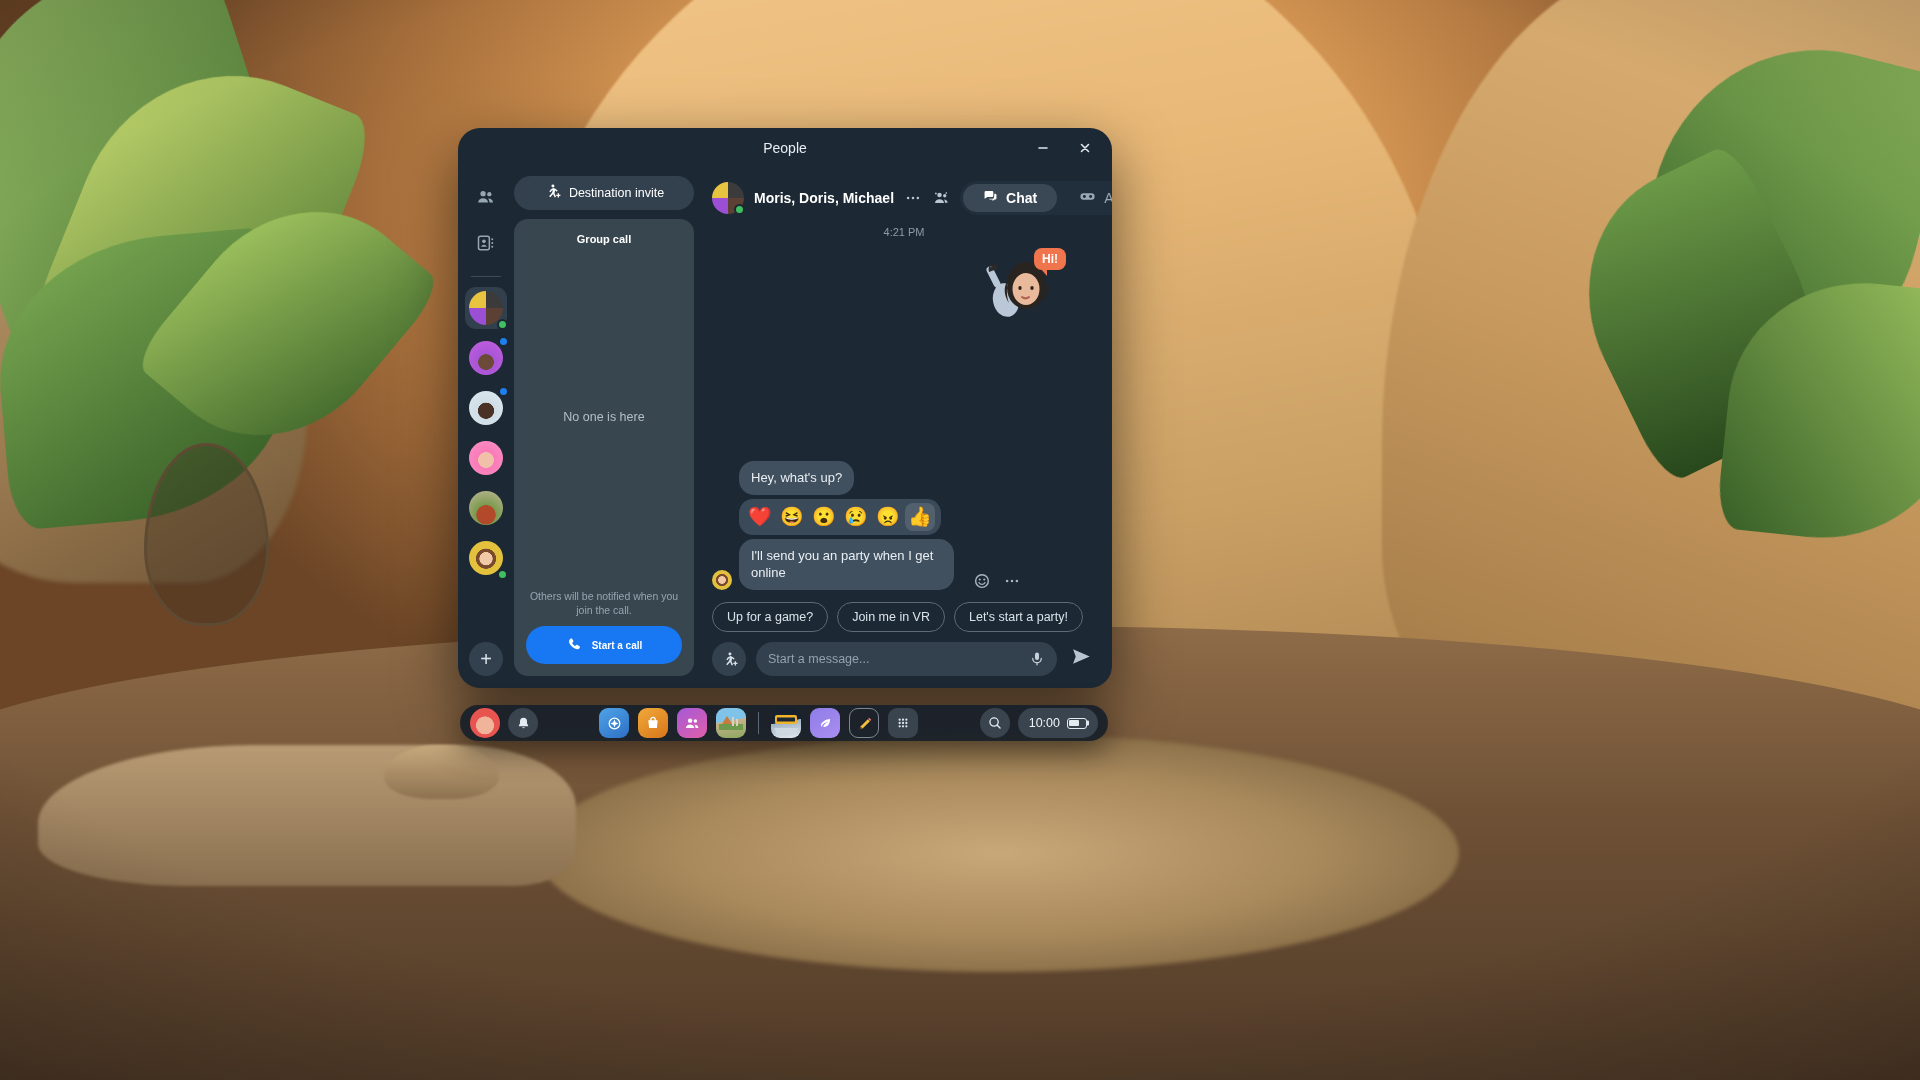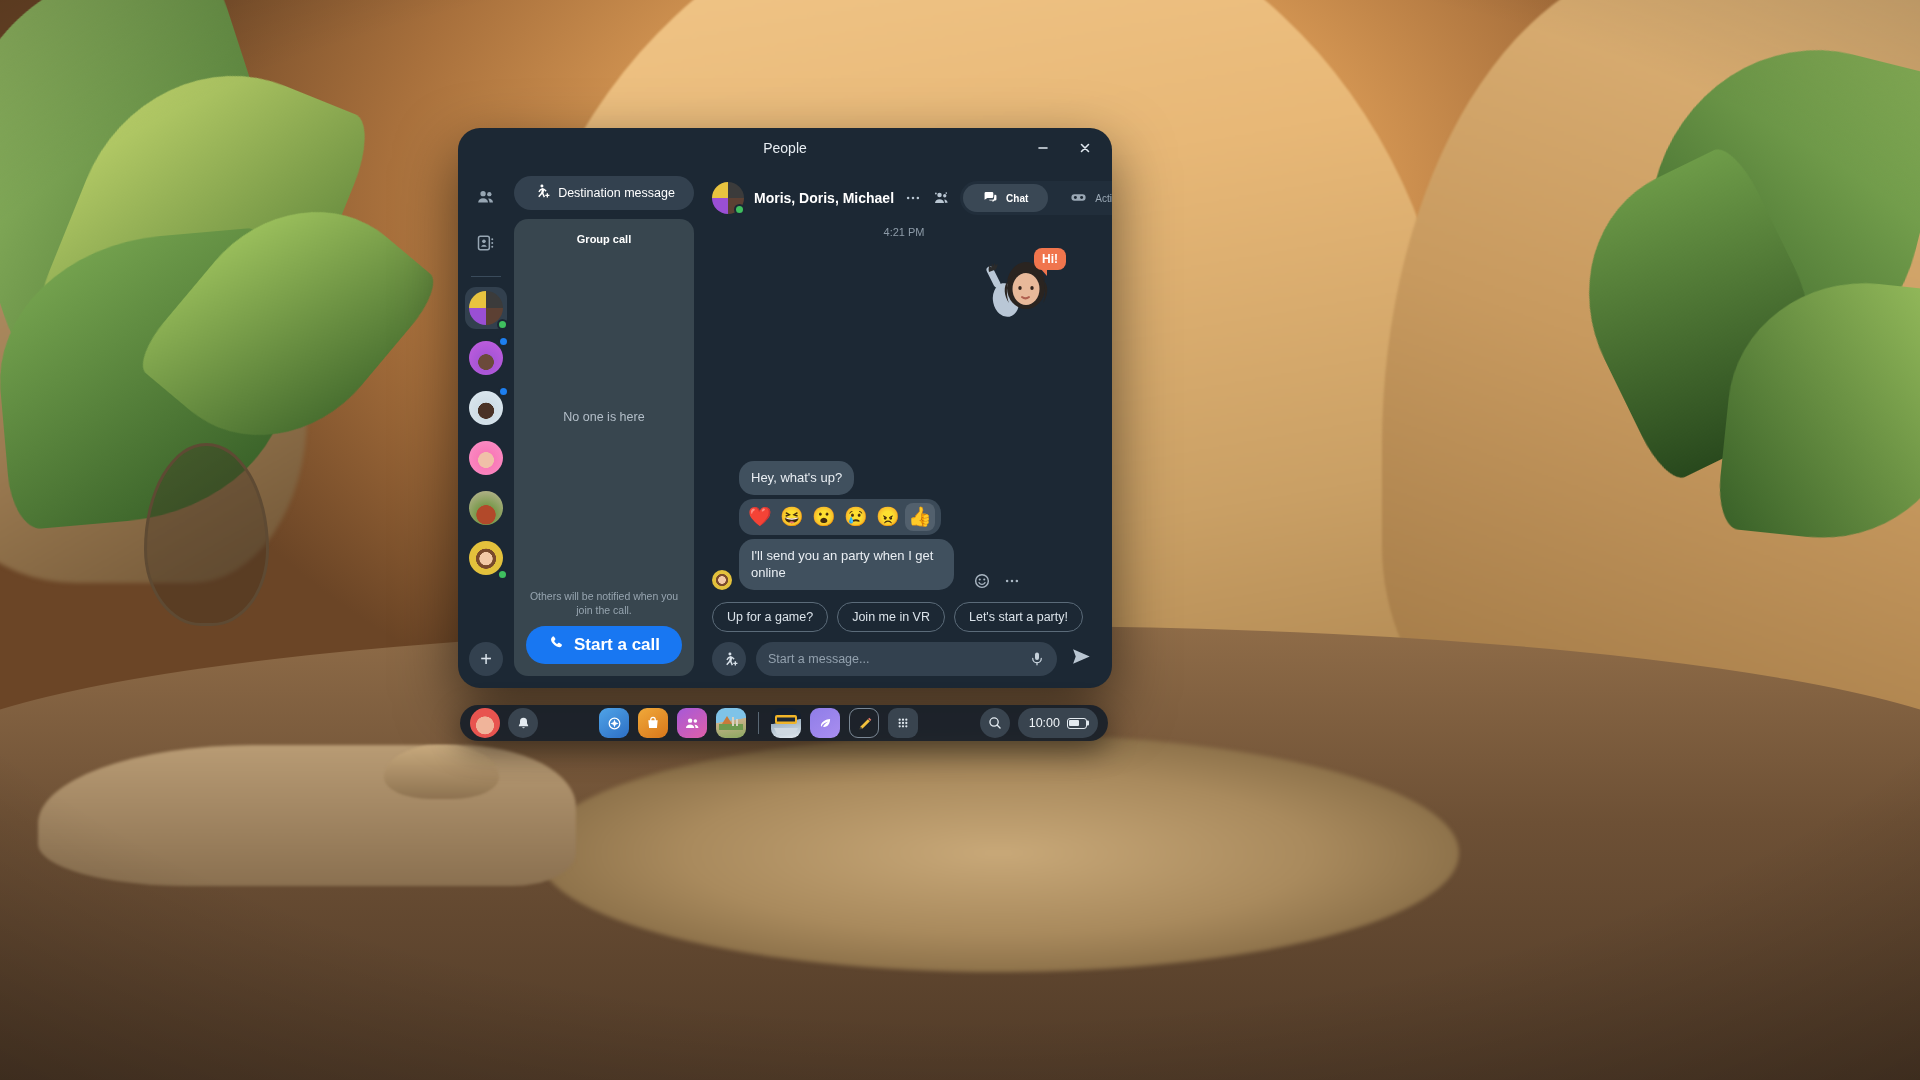--- a/index.html
+++ b/index.html
@@ -188,41 +188,41 @@
     display: flex; flex-direction: column;
     text-align: center;
   }
   .call-title { color: #fff; font-size: 11px; font-weight: bold; }
   .call-empty { color: #b4bfc9; font-size: 12.5px; margin: auto 0; }
   .call-note { color: #97a5b0; font-size: 10.5px; line-height: 1.35; margin-bottom: 9px; }
   .call-btn {
     height: 38px; border-radius: 19px;
     background: #1877f2; color: #fff;
     display: flex; align-items: center; justify-content: center; gap: 9px;
-    font-size: 17px; font-weight: bold; cursor: pointer;
+    font-size: 10px; font-weight: bold; cursor: pointer;
   }
 
   
   .chatcol { flex: 1; display: flex; flex-direction: column; min-width: 0; padding: 8px 16px 12px 8px; }
   .chat-head { display: flex; align-items: center; gap: 10px; height: 44px; flex: 0 0 auto; }
   .grp-av { position: relative; width: 32px; height: 32px; flex: 0 0 32px; }
   .grp-quad { width: 32px; height: 32px; border-radius: 50%; overflow: hidden; display: grid; grid-template-columns: 1fr 1fr; grid-template-rows: 1fr 1fr; }
   .grp-quad > div { width: 100%; height: 100%; }
   .grp-name { color: #fff; font-size: 14px; font-weight: bold; white-space: nowrap; }
   .hdr-icon { color: #b9c6d2; cursor: pointer; display: flex; align-items: center; justify-content: center; width: 26px; height: 26px; border-radius: 6px; }
 
   .tabs {
     margin-left: auto;
     background: #212e3b; border-radius: 17px;
     padding: 3px; display: flex; gap: 2px;
   }
   .tab {
     height: 28px; padding: 0 20px; border-radius: 14px;
     display: flex; align-items: center; gap: 8px;
-    font-size: 10px; color: #9aa8b5; cursor: pointer; white-space: nowrap;
+    font-size: 14px; color: #9aa8b5; cursor: pointer; white-space: nowrap;
   }
   .tab.active { background: #3a4855; color: #fff; font-weight: bold; }
 
   .msgs { flex: 1; min-height: 0; display: flex; flex-direction: column; position: relative; padding-top: 6px; }
   .ts { text-align: center; color: #8d9ba8; font-size: 11px; margin-bottom: 10px; }
   .sticker-row { display: flex; justify-content: flex-end; padding-right: 34px; margin-bottom: 6px; }
   .sticker { position: relative; width: 82px; height: 74px; }
   .hi-bubble {
     position: absolute; right: -4px; top: 0;
     background: #f0754d; color: #fff;
@@ -423,21 +423,21 @@
 
     <div class="midcol">
       <div class="dest-btn">
         <span>
           <svg width="17" height="17" viewBox="0 0 24 24" fill="currentColor">
             <circle cx="12.6" cy="4.1" r="2.1"></circle>
             <path d="M13.4 7.2l-3.6 1.5-2.3 3.4 1.7 1.1 1.8-2.5 1.6-.6-1.4 4.1-3.9 4.6 1.6 1.4 4-4.5 2.2 4.6 1.9-.9-2.2-4.8.9-4.3 2.3 1.9 1.2-1.5-3.2-2.7z"></path>
             <path d="M19.3 14.6h1.9v2h2v1.9h-2v2h-1.9v-2h-2v-1.9h2z"></path>
           </svg>
         </span>
-        <span>Destination message</span>
+        <span>Destination invite</span>
       </div>
 
       <div class="call-card">
         <div class="call-title">Group call</div>
         <div class="call-empty">No one is here</div>
         <div class="call-note">Others will be notified when you join the call.</div>
         <div class="call-btn">
           <span>
             <svg width="17" height="17" viewBox="0 0 24 24" fill="currentColor">
               <path d="M6.6 3.2c.7-.3 1.5 0 1.9.6l1.7 2.7c.4.6.3 1.4-.2 1.9l-1.1 1c-.2.2-.3.5-.1.8.8 1.5 2.2 2.9 3.8 3.8.3.2.6.1.8-.1l1-1.1c.5-.5 1.3-.6 1.9-.2l2.7 1.7c.6.4.9 1.2.6 1.9-.5 1.2-1.6 2.3-3 2.5-1 .1-2.4-.1-4.2-1-2.1-1-3.9-2.4-5.4-4.2-1.4-1.7-2.3-3.3-2.6-4.8-.3-1.5.3-3 1.4-4 .3-.3.6-.4.8-.5z"></path>

